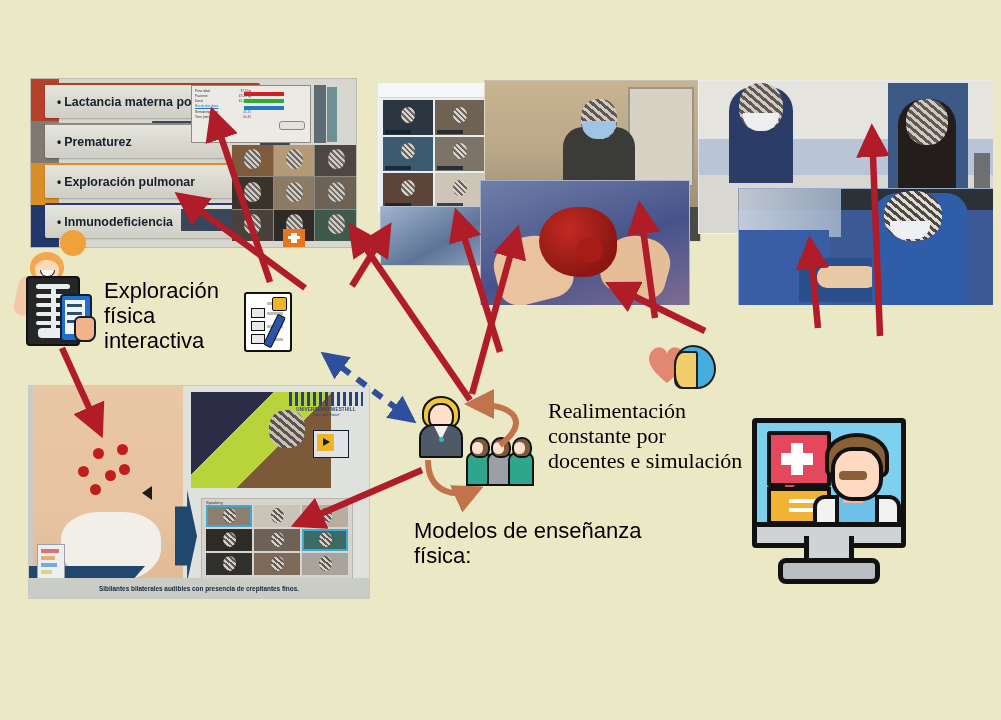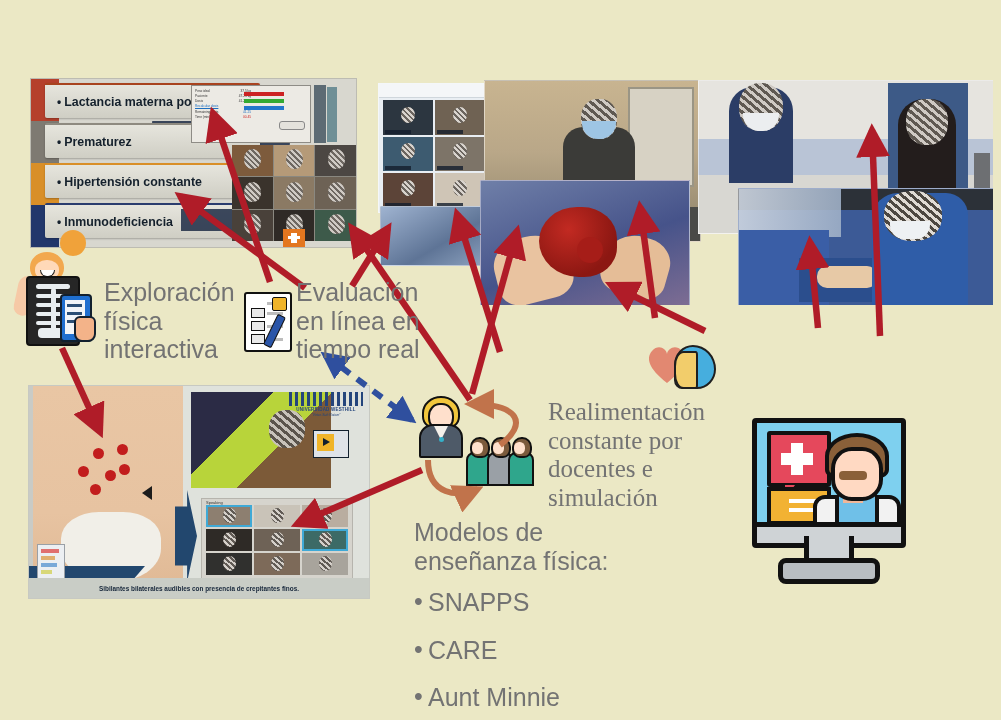--- a/index.html
+++ b/index.html
@@ -233,21 +233,21 @@
   #ic-tele .doc .coat{position:absolute;left:-2px;top:62px;width:80px;height:44px;background:#f2f2f2;border:4px solid #111;border-radius:12px 12px 0 0;}
   #ic-tele .doc .shirt{position:absolute;left:20px;top:62px;width:36px;height:44px;background:#6fc0e8;border-left:4px solid #111;border-right:4px solid #111;}
   #ic-tele .base{position:absolute;left:8px;top:104px;width:144px;height:16px;background:#cfd3d6;border:5px solid #111;border-radius:0 0 4px 4px;}
   #ic-tele .stand{position:absolute;left:60px;top:118px;width:40px;height:26px;background:#cfd3d6;border-left:5px solid #111;border-right:5px solid #111;}
   #ic-tele .foot{position:absolute;left:34px;top:140px;width:92px;height:16px;background:#b9bec2;border:5px solid #111;border-radius:8px;}
 
   
   #arrows{position:absolute;left:0;top:0;width:1001px;height:720px;pointer-events:none;}
 
   
-  .lbl{position:absolute;color:#737373;font-size:25px;line-height:1.14;}
+  .lbl{position:absolute;color:#000000;font-size:22px;line-height:1.14;}
   #lbl-explor{left:104px;top:278px;width:150px;}
   #lbl-eval{left:296px;top:278px;width:130px;}
   #lbl-recursos{left:730px;top:355px;width:270px;}
   #lbl-realim{left:548px;top:398px;width:200px;font-family:Liberation Serif, serif;}
   #lbl-modelos{left:414px;top:518px;width:230px;}
   #lbl-modelos .hdr{margin-bottom:13px;}
   #lbl-modelos ul{margin:0;padding:0;list-style:none;}
   #lbl-modelos li{margin:0 0 19px 14px;position:relative;}
   #lbl-modelos li::before{content:"\2022";position:absolute;left:-14px;top:-1px;}
 </style>
@@ -269,21 +269,21 @@
       <div class="bul">
           <span class="dot">•</span>
           <span>Lactancia materna por</span>
         </div>
       <div class="bul">
           <span class="dot">•</span>
           <span>Prematurez</span>
         </div>
       <div class="bul">
           <span class="dot">•</span>
-          <span>Hipertensión constante</span>
+          <span>Exploración pulmonar</span>
         </div>
       <div class="bul">
           <span class="dot">•</span>
           <span>Inmunodeficiencia</span>
         </div>
     </div>
     <div class="dkband2"></div>
     <div class="syringe"></div>
     <div class="teal"></div>
     <div class="dialog">
@@ -552,24 +552,18 @@
     <g stroke="#c1734b" stroke-width="6" fill="none" marker-end="url(#ah2)">
       <path d="M500,445 C528,424 520,404 470,404"></path>
       <path d="M428,460 C428,495 458,498 478,489"></path>
     </g>
     <g stroke="#2f4f9e" stroke-width="6" fill="none" stroke-dasharray="11 9" marker-end="url(#ah3)" marker-start="url(#ah3)">
       <path d="M325,355 L412,420"></path>
     </g>
   </svg>
 
   <div class="lbl" id="lbl-explor">Exploración física interactiva</div>
-  <div class="lbl" id="lbl-eval">Evaluación en línea en tiempo real</div>
   <div class="lbl" id="lbl-realim">Realimentación constante por docentes e simulación</div>
   <div class="lbl" id="lbl-modelos">
     <div class="hdr">Modelos de enseñanza física:</div>
-    <ul>
-      <li>SNAPPS</li>
-      <li>CARE</li>
-      <li>Aunt Minnie</li>
-    </ul>
   </div>
 
 </div>
 
 </body></html>

